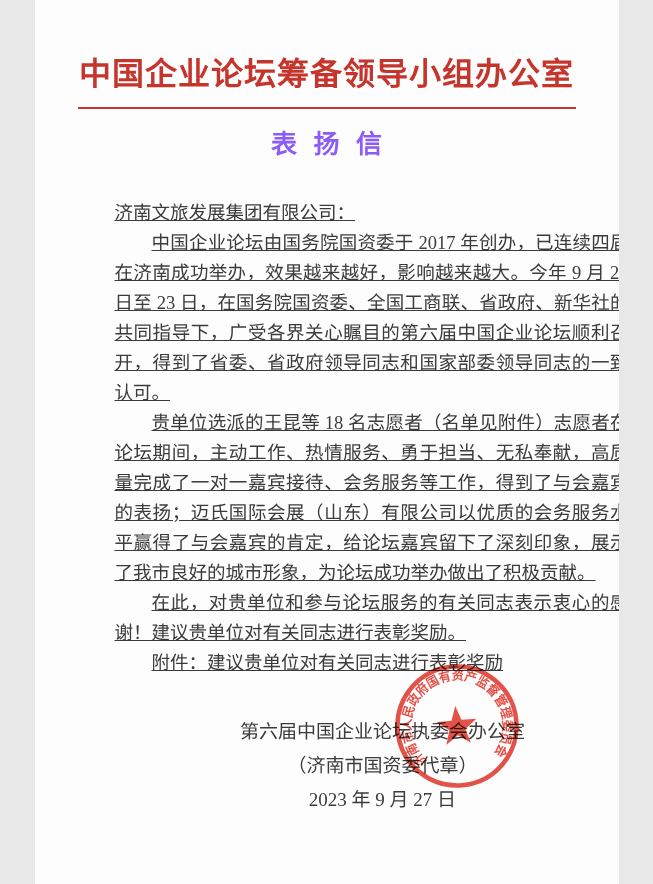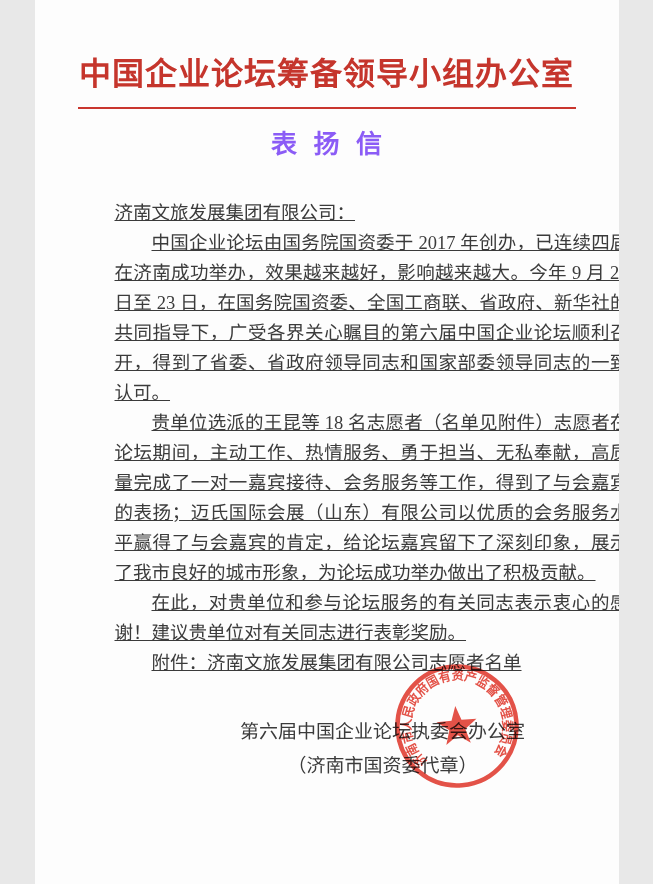--- a/index.html
+++ b/index.html
@@ -75,26 +75,27 @@
 
   <div class="rule"></div>
 
   <div class="doc-title">表 扬 信</div>
 
   <div class="body-text">
     <p class="salutation">济南文旅发展集团有限公司：</p>
     <p>中国企业论坛由国务院国资委于 2017 年创办，已连续四届在济南成功举办，效果越来越好，影响越来越大。今年 9 月 26 日至 23 日，在国务院国资委、全国工商联、省政府、新华社的共同指导下，广受各界关心瞩目的第六届中国企业论坛顺利召开，得到了省委、省政府领导同志和国家部委领导同志的一致认可。</p>
     <p>贵单位选派的王昆等 18 名志愿者（名单见附件）志愿者在论坛期间，主动工作、热情服务、勇于担当、无私奉献，高质量完成了一对一嘉宾接待、会务服务等工作，得到了与会嘉宾的表扬；迈氏国际会展（山东）有限公司以优质的会务服务水平赢得了与会嘉宾的肯定，给论坛嘉宾留下了深刻印象，展示了我市良好的城市形象，为论坛成功举办做出了积极贡献。</p>
     <p>在此，对贵单位和参与论坛服务的有关同志表示衷心的感谢！建议贵单位对有关同志进行表彰奖励。</p>
-    <p class="attachment">附件：济南文旅发展集团有限公司志愿者名单</p>
+    <p class="attachment">附件：建议贵单位对有关同志进行表彰奖励</p>
   </div>
 
   <div class="signature">
     <div>第六届中国企业论坛执委会办公室</div>
     <div>（济南市国资委代章）</div>
+    <div>2023 年 9 月 27 日</div>
   </div>
 
   <svg class="seal" viewBox="0 0 170 170" xmlns="http://www.w3.org/2000/svg">
     <defs>
       <path id="seal-arc" d="M 52.5 117.5 A 46 46 0 1 1 117.5 117.5" fill="none"></path>
     </defs>
     <circle cx="85" cy="85" r="59.5" fill="none" stroke="#e23a2e" stroke-width="4.5"></circle>
     <polygon transform="translate(85,86)" fill="#e23a2e" points="0,-21 5,-6.8 20,-6.5 8,2.6 12.3,17 0,8.4 -12.3,17 -8,2.6 -20,-6.5 -5,-6.8"></polygon>
     <text fill="#e23a2e" font-size="13" font-weight="bold" font-family="Liberation Serif, DejaVu Serif, serif">
       <textPath href="#seal-arc" startOffset="0" textLength="214" lengthAdjust="spacingAndGlyphs">济南市人民政府国有资产监督管理委员会</textPath>

